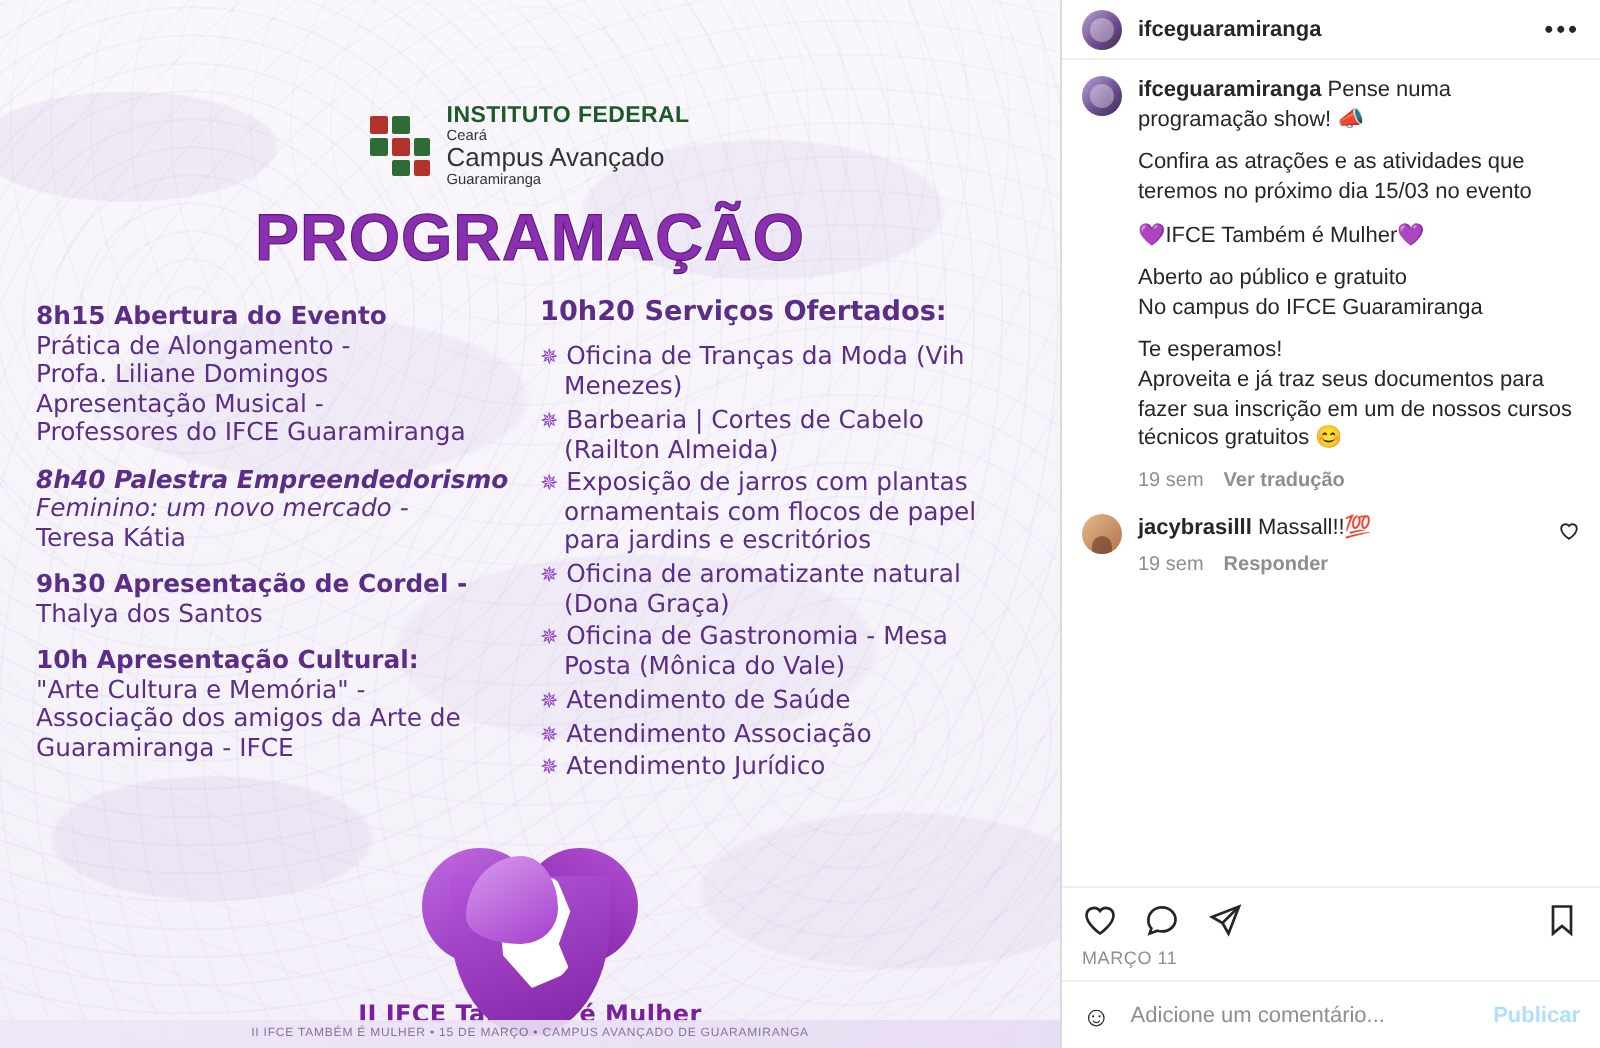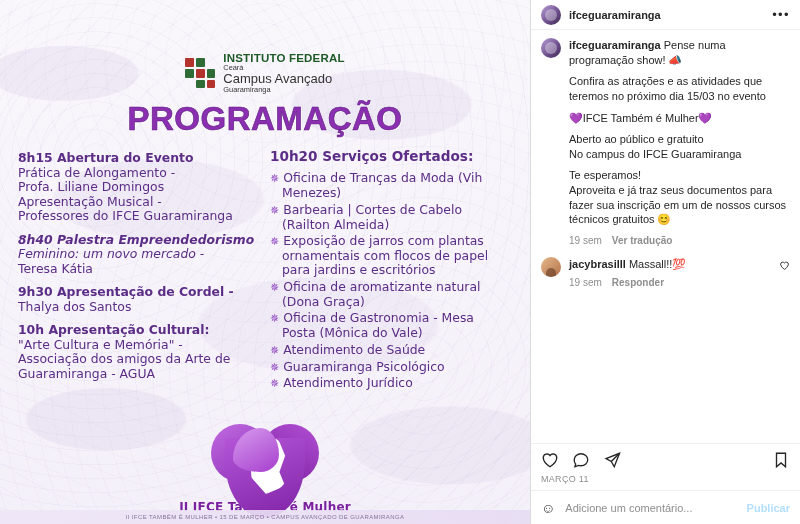--- a/index.html
+++ b/index.html
@@ -318,33 +318,33 @@
             <span>Teresa Kátia</span>
           </p>
           <p>
             <span class="hour">9h30 Apresentação de Cordel -</span><br>
             <span>Thalya dos Santos</span>
           </p>
           <p>
             <span class="hour">10h Apresentação Cultural:</span><br>
             <span>"Arte Cultura e Memória" -</span><br>
             <span>Associação dos amigos da Arte de</span><br>
-            <span>Guaramiranga - AGUA</span>
+            <span>Guaramiranga - IFCE</span>
           </p>
         </div>
 
         <div class="col">
           <h3>10h20 Serviços Ofertados:</h3>
           <div class="item"><span class="star">✵</span> <span>Oficina de Tranças da Moda (Vih Menezes)</span></div>
           <div class="item"><span class="star">✵</span> <span>Barbearia | Cortes de Cabelo (Railton Almeida)</span></div>
           <div class="item"><span class="star">✵</span> <span>Exposição de jarros com plantas ornamentais com flocos de papel para jardins e escritórios</span></div>
           <div class="item"><span class="star">✵</span> <span>Oficina de aromatizante natural (Dona Graça)</span></div>
           <div class="item"><span class="star">✵</span> <span>Oficina de Gastronomia - Mesa Posta (Mônica do Vale)</span></div>
           <div class="item"><span class="star">✵</span> <span>Atendimento de Saúde</span></div>
-          <div class="item"><span class="star">✵</span> <span>Guaramiranga Psicológico</span></div>
+          <div class="item"><span class="star">✵</span> <span>Atendimento Associação</span></div>
           <div class="item"><span class="star">✵</span> <span>Atendimento Jurídico</span></div>
         </div>
       </div>
     </div>
 
     <div class="heart-wrap">
       <div class="heart">
         <div class="lobe left"></div>
         <div class="lobe right"></div>
         <div class="tip"></div>

